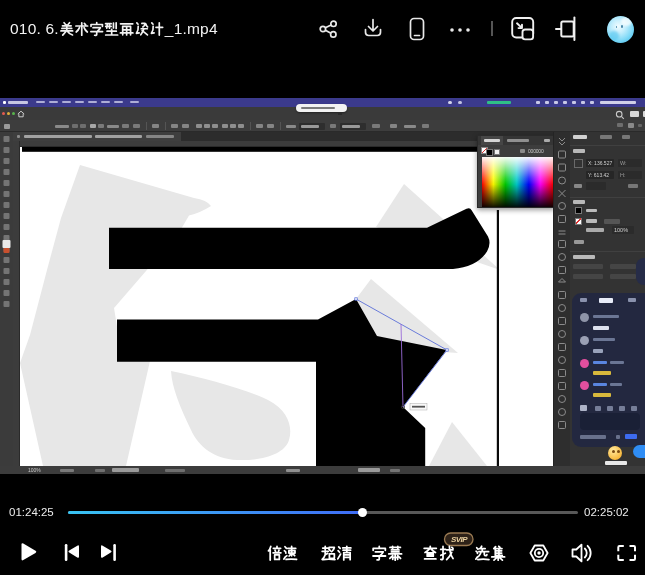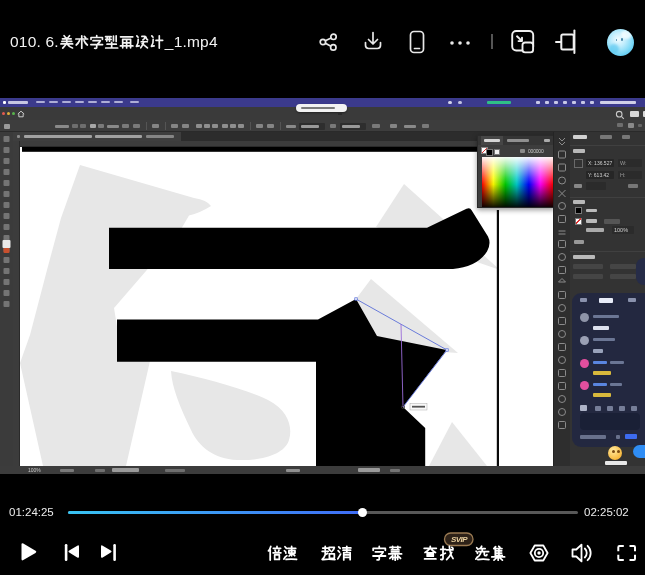--- a/index.html
+++ b/index.html
@@ -7,21 +7,21 @@
 .abs{position:absolute;}
 #stage{position:relative;width:645px;height:575px;background:#000;}
 .bar{position:absolute;background:#9a9a9a;border-radius:1px;}
 #hruler{background-image:repeating-linear-gradient(to right,#5a5a5a 0,#5a5a5a 1px,transparent 1px,transparent 12px);background-position:7px 0;background-color:#3c3c3c;}
 #vruler{background-image:repeating-linear-gradient(to bottom,#5a5a5a 0,#5a5a5a 1px,transparent 1px,transparent 12px);background-color:#3c3c3c;}
 </style>
 </head>
 <body>
 <div id="stage">
 
-<div class="abs" id="topbar" style="left:0;top:17px;width:645px;height:50px;">
+<div class="abs" id="topbar" style="left:0;top:4px;width:645px;height:50px;">
   <div class="abs" style="left:10px;top:16px;height:18px;display:flex;align-items:center;color:#f2f2f2;font-size:15.5px;letter-spacing:0.2px;">
     <span>010. 6.</span>
     <svg width="104" height="16" viewBox="0 0 104 16" style="margin:0 1px;">
       <g stroke="#f2f2f2" stroke-width="1.25" fill="none" stroke-linecap="round" stroke-linejoin="round" transform="translate(0,1.2) scale(1.36)">
         <g>
               <path d="M3,0.4 3.9,1.5 M7,0.4 6.1,1.5 M1.8,2.7 H8.2 M1.4,4.6 H8.6 M0.7,6.4 H9.3 M5,1.9 V6.4 M4.4,6.8 2,9.5 M5.6,6.8 Q7,8.8 9.2,9.4"></path>
             </g>
         <g transform="translate(11,0)">
               <path d="M0.7,2.8 H9.3 M5,0.4 V9.6 M3.3,4 Q2.6,5.9 0.9,7.2 M6.7,4 Q7.4,5.9 9.1,7.2 M6.9,0.9 7.9,1.9"></path>
             </g>

